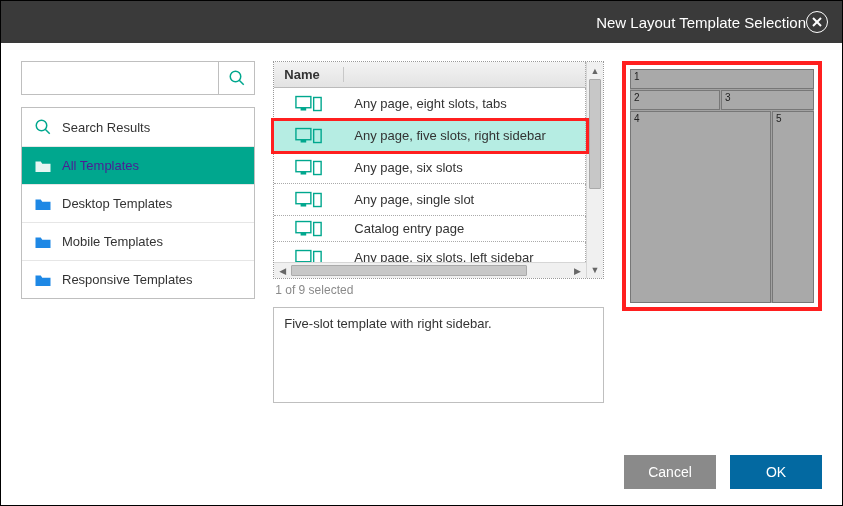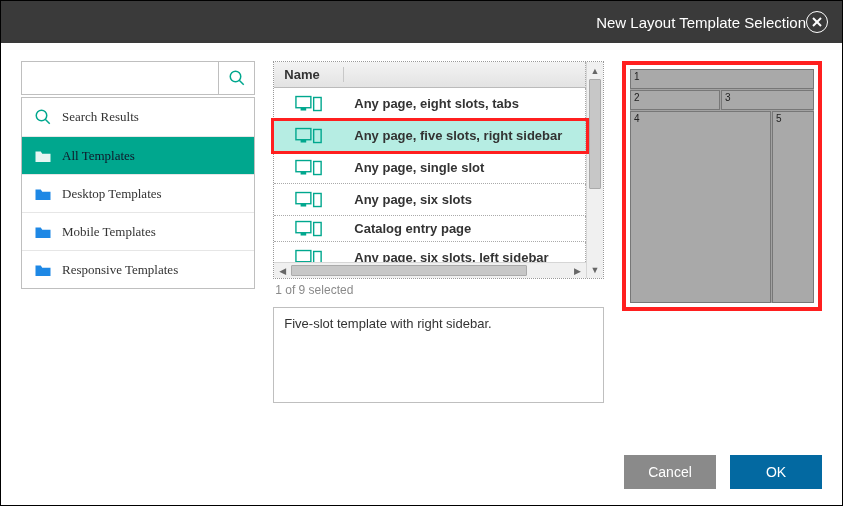--- a/index.html
+++ b/index.html
@@ -10,39 +10,39 @@
   .close-btn { width:22px; height:22px; border:1.5px solid #fff; border-radius:50%; display:flex; align-items:center; justify-content:center; cursor:pointer; }
   .close-btn svg { width:10px; height:10px; stroke:#fff; stroke-width:2; }
   .body { flex:1; padding:18px 20px 12px 20px; display:flex; flex-direction:column; }
   .top-row { display:flex; gap:18px; }
   
   .left-col { width:238px; display:flex; flex-direction:column; }
   .search-wrap { display:flex; border:1px solid #bfbfbf; height:34px; }
   .search-wrap input { flex:1; border:none; padding:0 8px; font-size:13px; outline:none; }
   .search-btn { width:36px; border-left:1px solid #bfbfbf; display:flex; align-items:center; justify-content:center; cursor:pointer; }
   .search-btn svg { width:18px; height:18px; stroke:#00a78e; stroke-width:2; fill:none; }
-  .cat-list { border:1px solid #bfbfbf; margin-top:2px;font-family:Liberation Serif, serif; }
+  .cat-list { border:1px solid #bfbfbf; margin-top:12px; }
   .cat-item { height:38px; display:flex; align-items:center; padding:0 12px; gap:10px; cursor:pointer; }
   .cat-item + .cat-item { border-top:1px solid #e6e6e6; }
-  .cat-item.selected { background:#00a78e; color:#0f172a; }
+  .cat-item.selected { background:#00a78e; color:#4c1d95; }
   .cat-item .icon-slot { width:18px; height:18px; display:flex; align-items:center; justify-content:center; }
   .folder-icon { fill:#1e88e5; }
   .cat-item.selected .folder-icon { fill:#fff; opacity:0.9; }
   .search-result-icon { stroke:#00a78e; stroke-width:2; fill:none; }
   
   .mid-col { width:336px; display:flex; flex-direction:column; }
   .table-wrap { border:1px dotted #999; position:relative; height:218px; display:flex; }
   .table-inner { flex:1; display:flex; flex-direction:column; overflow:hidden; }
   .thead { display:flex; background:linear-gradient(#f3f3f3,#e3e3e3); height:26px; align-items:center; font-weight:bold; border-bottom:1px solid #bbb; border-right:1px dotted #aaa; }
   .col-type { width:70px; padding-left:10px; border-right:1px solid #c8c8c8; }
   .col-name { flex:1; padding-left:10px; }
   .tlist { flex:1; overflow:hidden; }
   .trow { display:flex; align-items:center; height:32px; border-bottom:1px dotted #aaa; border-right:1px dotted #aaa; cursor:pointer; }
   .trow .tc-type { width:70px; display:flex; align-items:center; justify-content:center; }
-  .trow .tc-name { flex:1; padding-left:10px; white-space:nowrap; overflow:hidden; text-overflow:ellipsis;font-weight:bold; }
+  .trow .tc-name { flex:1; padding-left:10px; white-space:nowrap; overflow:hidden; text-overflow:ellipsis; }
   .trow.selected { background:#b6ede3; }
   .sel-border { position:absolute; border:3px solid #ff1f1f; pointer-events:none; }
   .template-icon svg { width:28px; height:18px; }
   .vscroll-track { width:17px; background:#f0f0f0; border-left:1px solid #d6d6d6; position:relative; }
   .vscroll-arrow { height:17px; display:flex; align-items:center; justify-content:center; color:#666; font-size:9px; }
   .vscroll-thumb { position:absolute; left:2px; right:2px; top:17px; height:110px; background:#c7c7c7; border:1px solid #aaa; border-radius:1px; }
   .hscroll-row { height:16px; background:#f0f0f0; border-top:1px solid #d6d6d6; display:flex; align-items:center; }
   .hscroll-arrow { width:17px; display:flex; align-items:center; justify-content:center; color:#666; font-size:9px; }
   .hscroll-track { flex:1; position:relative; height:100%; }
   .hscroll-thumb { position:absolute; top:2px; bottom:2px; left:0; width:85%; background:#c7c7c7; border:1px solid #aaa; border-radius:1px; }
@@ -164,31 +164,31 @@
                 <div class="tc-name">Any page, five slots, right sidebar</div>
               </div>
               <div class="trow">
                 <div class="tc-type template-icon">
                     <svg viewBox="0 0 30 18">
                       <rect x="1" y="1" width="16" height="12" fill="none" stroke="#00a78e" stroke-width="1.5"></rect>
                       <rect x="6" y="13" width="6" height="3" fill="#00a78e"></rect>
                       <rect x="20" y="2" width="8" height="14" fill="none" stroke="#00a78e" stroke-width="1.5"></rect>
                     </svg>
                   </div>
+                <div class="tc-name">Any page, six slots</div>
+              </div>
+              <div class="trow">
+                <div class="tc-type template-icon">
+                    <svg viewBox="0 0 30 18">
+                      <rect x="1" y="1" width="16" height="12" fill="none" stroke="#00a78e" stroke-width="1.5"></rect>
+                      <rect x="6" y="13" width="6" height="3" fill="#00a78e"></rect>
+                      <rect x="20" y="2" width="8" height="14" fill="none" stroke="#00a78e" stroke-width="1.5"></rect>
+                    </svg>
+                  </div>
                 <div class="tc-name">Any page, single slot</div>
-              </div>
-              <div class="trow">
-                <div class="tc-type template-icon">
-                    <svg viewBox="0 0 30 18">
-                      <rect x="1" y="1" width="16" height="12" fill="none" stroke="#00a78e" stroke-width="1.5"></rect>
-                      <rect x="6" y="13" width="6" height="3" fill="#00a78e"></rect>
-                      <rect x="20" y="2" width="8" height="14" fill="none" stroke="#00a78e" stroke-width="1.5"></rect>
-                    </svg>
-                  </div>
-                <div class="tc-name">Any page, six slots</div>
               </div>
               <div class="trow" style="height:26px;">
                 <div class="tc-type template-icon">
                     <svg viewBox="0 0 30 18">
                       <rect x="1" y="1" width="16" height="12" fill="none" stroke="#00a78e" stroke-width="1.5"></rect>
                       <rect x="6" y="13" width="6" height="3" fill="#00a78e"></rect>
                       <rect x="20" y="2" width="8" height="14" fill="none" stroke="#00a78e" stroke-width="1.5"></rect>
                     </svg>
                   </div>
                 <div class="tc-name">Catalog entry page</div>

